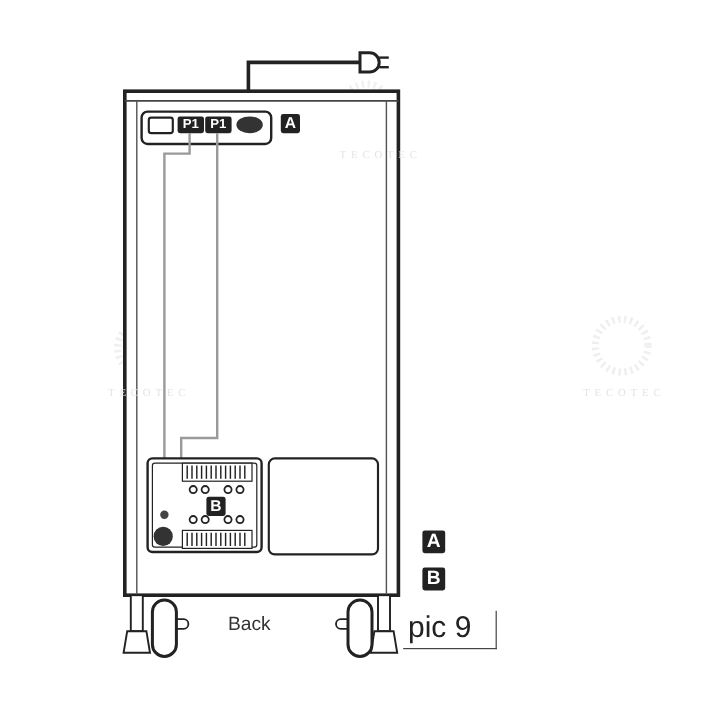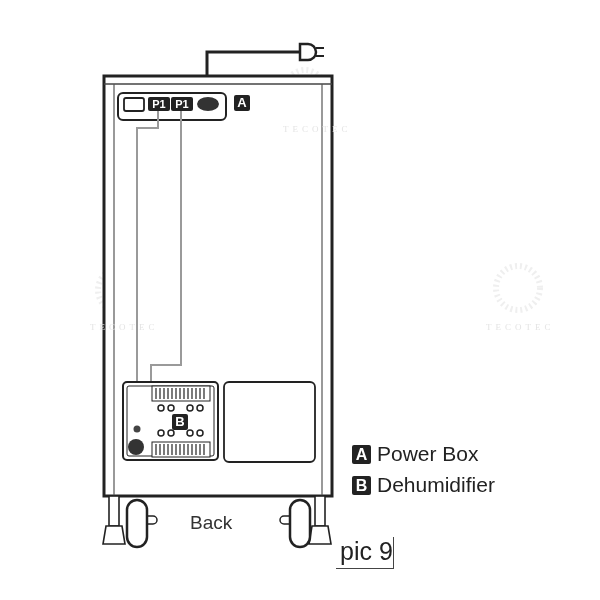--- a/index.html
+++ b/index.html
@@ -1,21 +1,21 @@
 <!DOCTYPE html>
 <html><head>
 <meta charset="utf-8">
 <style>
   html,body{margin:0;padding:0;background:#ffffff;}
   body{width:600px;height:600px;position:relative;overflow:hidden;font-family:"Liberation Sans",sans-serif;}
   svg{position:absolute;left:0;top:0;}
   .legend{position:absolute;left:352px;display:flex;align-items:center;font-size:21px;color:#222;}
   .legend .badge{display:inline-block;width:19px;height:19px;background:#222;color:#fff;font-weight:bold;font-size:16px;line-height:19px;text-align:center;border-radius:2px;margin-right:6px;}
-  .back-label{position:absolute;left:190px;top:512px;font-size:19px;color:#333;}
-  .pic-label{position:absolute;left:336px;top:537px;font-size:25px;color:#222;padding:0 0 2px 4px;border-right:1.5px solid #444;border-bottom:1.5px solid #444;}
+  .back-label{position:absolute;left:190px;top:512px;font-size:16px;color:#333;}
+  .pic-label{position:absolute;left:336px;top:509px;font-size:25px;color:#222;padding:0 20px 2px 4px;border-right:1.5px solid #444;border-bottom:1.5px solid #444;}
   .wm{position:absolute;color:#e4e4e4;font-size:9px;letter-spacing:4px;font-family:Liberation Serif, serif;}
 </style>
 </head>
 <body>
 
 <svg width="600" height="600" viewBox="0 0 600 600">
 
   <g fill="#ececec">
     <circle cx="518" cy="288" r="22" fill="none" stroke="#efefef" stroke-width="6" stroke-dasharray="2 3"></circle>
     <circle cx="120" cy="290" r="22" fill="none" stroke="#efefef" stroke-width="6" stroke-dasharray="2 3"></circle>
@@ -113,21 +113,19 @@
 <div style="position:absolute;left:171px;top:97px;width:22px;height:14px;color:#fff;font-weight:bold;font-size:11px;line-height:14px;text-align:center;">P1</div>
 <div style="position:absolute;left:234px;top:95px;width:16px;height:16px;color:#fff;font-weight:bold;font-size:13px;line-height:16px;text-align:center;">A</div>
 <div style="position:absolute;left:172px;top:414px;width:16px;height:16px;color:#fff;font-weight:bold;font-size:13px;line-height:16px;text-align:center;">B</div>
 
 <div class="wm" style="left:486px;top:322px;">TECOTEC</div>
 <div class="wm" style="left:90px;top:322px;">TECOTEC</div>
 <div class="wm" style="left:283px;top:124px;">TECOTEC</div>
 
 <div class="legend" style="top:442px;">
   <span class="badge">A</span>
-  <span>Power Box</span>
 </div>
 <div class="legend" style="top:473px;">
   <span class="badge">B</span>
-  <span>Dehumidifier</span>
 </div>
 
 <div class="back-label">Back</div>
 <div class="pic-label">pic 9</div>
 
 </body></html>

